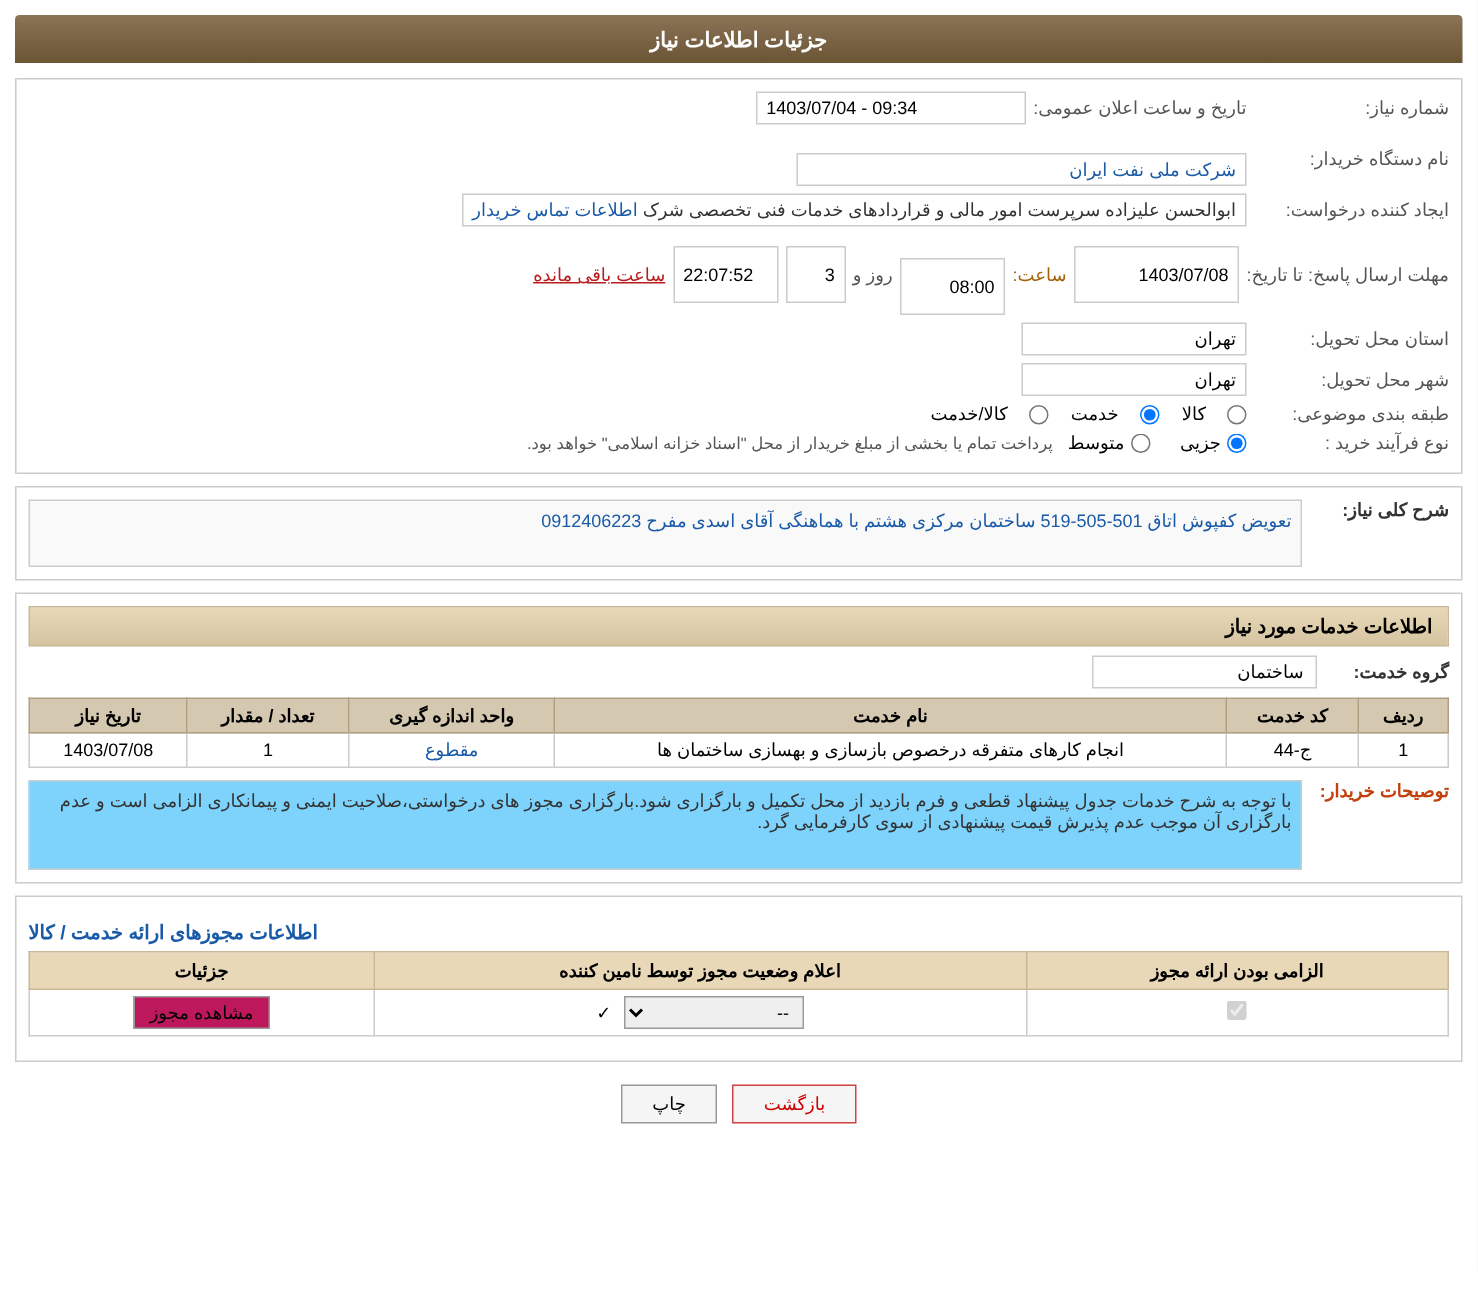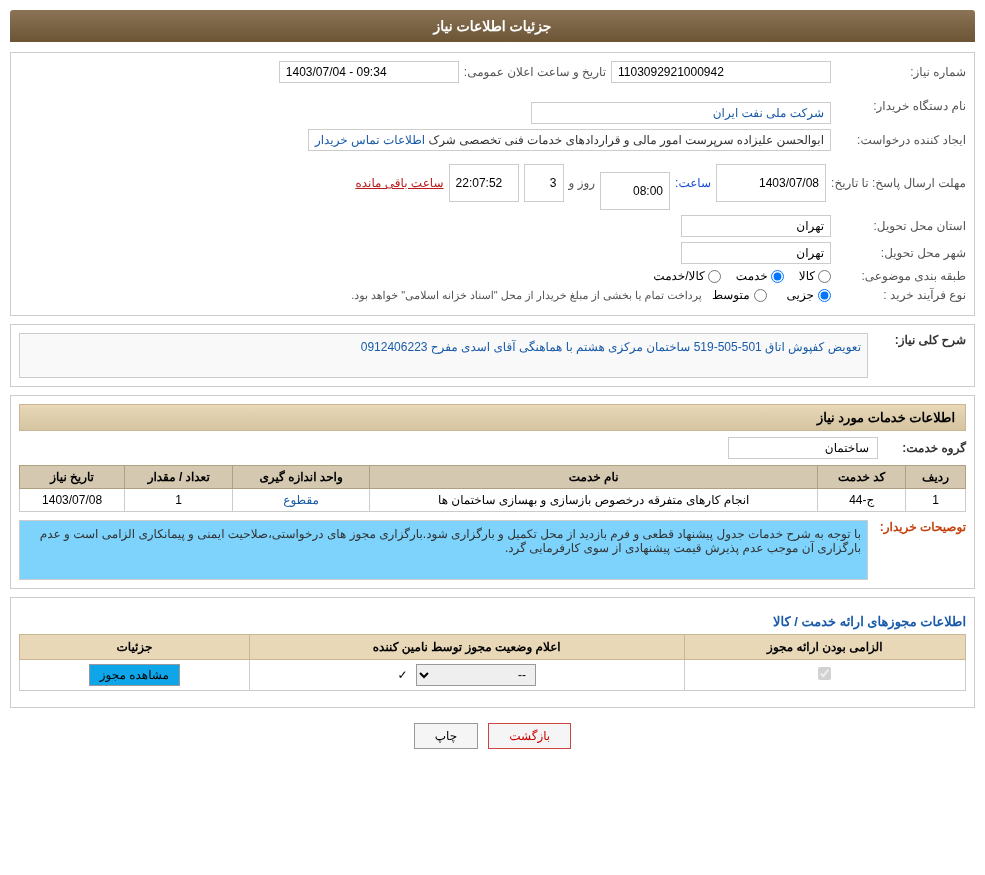--- a/index.html
+++ b/index.html
@@ -76,21 +76,21 @@
     }
     .radio-group {
       display: flex;
       gap: 15px;
       align-items: center;
       flex-direction: row-reverse;
     }
     .radio-option {
       display: flex;
       align-items: center;
-      gap: 3px;
+      gap: 14px;
     }
     .process-row {
       display: flex;
       align-items: center;
       gap: 10px;
     }
     .process-options {
       display: flex;
       gap: 20px;
       align-items: center;
@@ -173,21 +173,21 @@
       font-size: 12px;
       color: #333;
       direction: rtl;
       text-align: right;
       min-height: 60px;
     }
     .permit-section-title {
       color: #1a5ba8;
       font-size: 13px;
       font-weight: bold;
-      text-align: right;
+      text-align: left;
       margin: 8px 0 5px;
     }
     .permit-table {
       width: 100%;
       border-collapse: collapse;
       font-size: 12px;
       margin-bottom: 8px;
     }
     .permit-table th {
       background: #e8d8b8;
@@ -195,21 +195,21 @@
       padding: 5px 8px;
       text-align: center;
       font-weight: bold;
     }
     .permit-table td {
       border: 1px solid #ccc;
       padding: 4px 8px;
       text-align: center;
     }
     .view-permit-btn {
-      background: #0ea5e9;
+      background: #be185d;
       border: 1px solid #999;
       padding: 3px 10px;
       cursor: pointer;
       font-size: 12px;
       font-family: Tahoma, Arial, sans-serif;
     }
     .permit-select {
       border: 1px solid #999;
       padding: 2px 5px;
       font-size: 12px;
@@ -258,21 +258,20 @@
 
   <div class="main-header">
     <span>جزئیات اطلاعات نیاز</span>
   </div>
 
   <div class="content-area">
     <div class="section-container">
 
       <div class="info-row">
         <span class="info-label">شماره نیاز:</span>
-        <div class="info-value number" style="min-width:220px;">1103092921000942</div>
         <span class="info-label" style="min-width:auto;">تاریخ و ساعت اعلان عمومی:</span>
         <div class="info-value number">1403/07/04 - 09:34</div>
       </div>
 
       <div class="info-row">
         <span class="info-label">نام دستگاه خریدار:</span>
         <div class="info-value blue-text wide">شرکت ملی نفت ایران</div>
       </div>
 
       <div class="info-row">
@@ -280,21 +279,21 @@
         <div class="info-value" style="min-width:420px; color:#333;">
           <span>ابوالحسن علیزاده سرپرست امور مالی و قراردادهای خدمات فنی تخصصی شرک</span>
           &nbsp;
           <a class="inline-link">اطلاعات تماس خریدار</a>
         </div>
       </div>
 
       <div class="info-row">
         <span class="info-label">مهلت ارسال پاسخ: تا تاریخ:</span>
         <div class="date-box" style="min-width:110px;">1403/07/08</div>
-        <span style="color:#1d4ed8;">ساعت:</span>
+        <span style="color:#a16207;">ساعت:</span>
         <div class="date-box" style="min-width:70px;margin-top:16px;">08:00</div>
         <span style="color:#555;">روز و</span>
         <div class="date-box" style="min-width:40px;text-align:center;">3</div>
         <div class="date-box" style="min-width:70px;direction:ltr;">22:07:52</div>
         <span style="color:#b91c1c;text-decoration:underline;">ساعت باقی مانده</span>
       </div>
 
       <div class="info-row">
         <span class="info-label">استان محل تحویل:</span>
         <div class="info-value" style="min-width:150px;">تهران</div>

